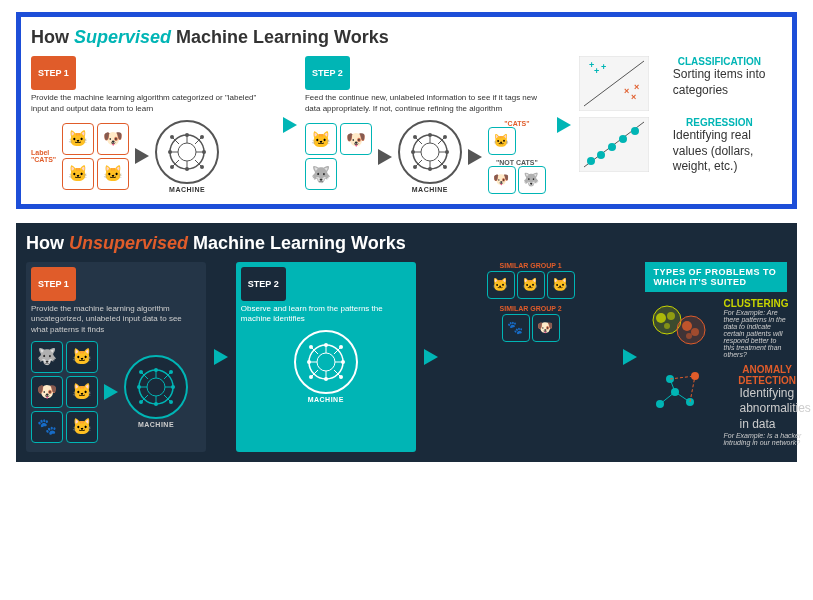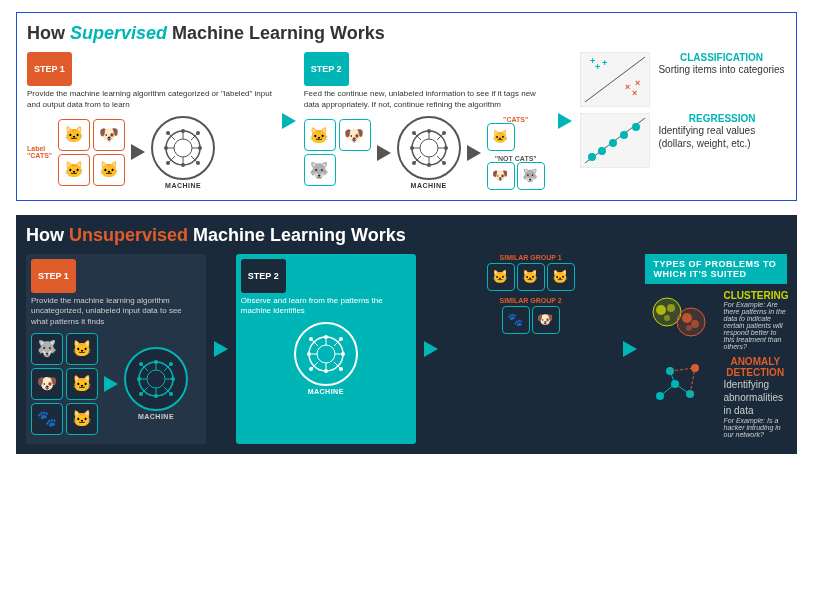--- a/index.html
+++ b/index.html
@@ -22,26 +22,27 @@
       font-weight: 700;
       color: #333;
       margin-bottom: 8px;
     }
     .section-title span.highlight-teal {
       color: #00b5b5;
       font-style: italic;
     }
     .section-title span.highlight-orange {
       color: #e05c2a;
+      font-style: italic;
     }
 
     
     .supervised-section {
       background: #fff;
-      border: 1px solid #1d4ed8;
+      border: 5px solid #1d4ed8;
       padding: 10px 10px 10px 10px;
       margin-bottom: 14px;
     }
     .unsupervised-section {
       background: #1a2a3a;
       padding: 10px 10px 10px 10px;
     }
     .unsupervised-section .section-title {
       color: #fff;
     }
@@ -197,23 +198,24 @@
     }
     .type-info {}
     .type-name {
       font-size: 10px;
       font-weight: 800;
       color: #00b5b5;
       text-transform: uppercase;
       text-align: center;
     }
     .type-desc {
-      font-size: 10px;
+      font-size: 12px;
       color: #333;
       line-height: 1.3;
+      margin-left: 16px;
     }
     .type-desc-italic {
       font-style: italic;
       font-size: 7px;
       color: #555;
     }
 
     
     .brain-svg { width: 40px; height: 40px; }
 

